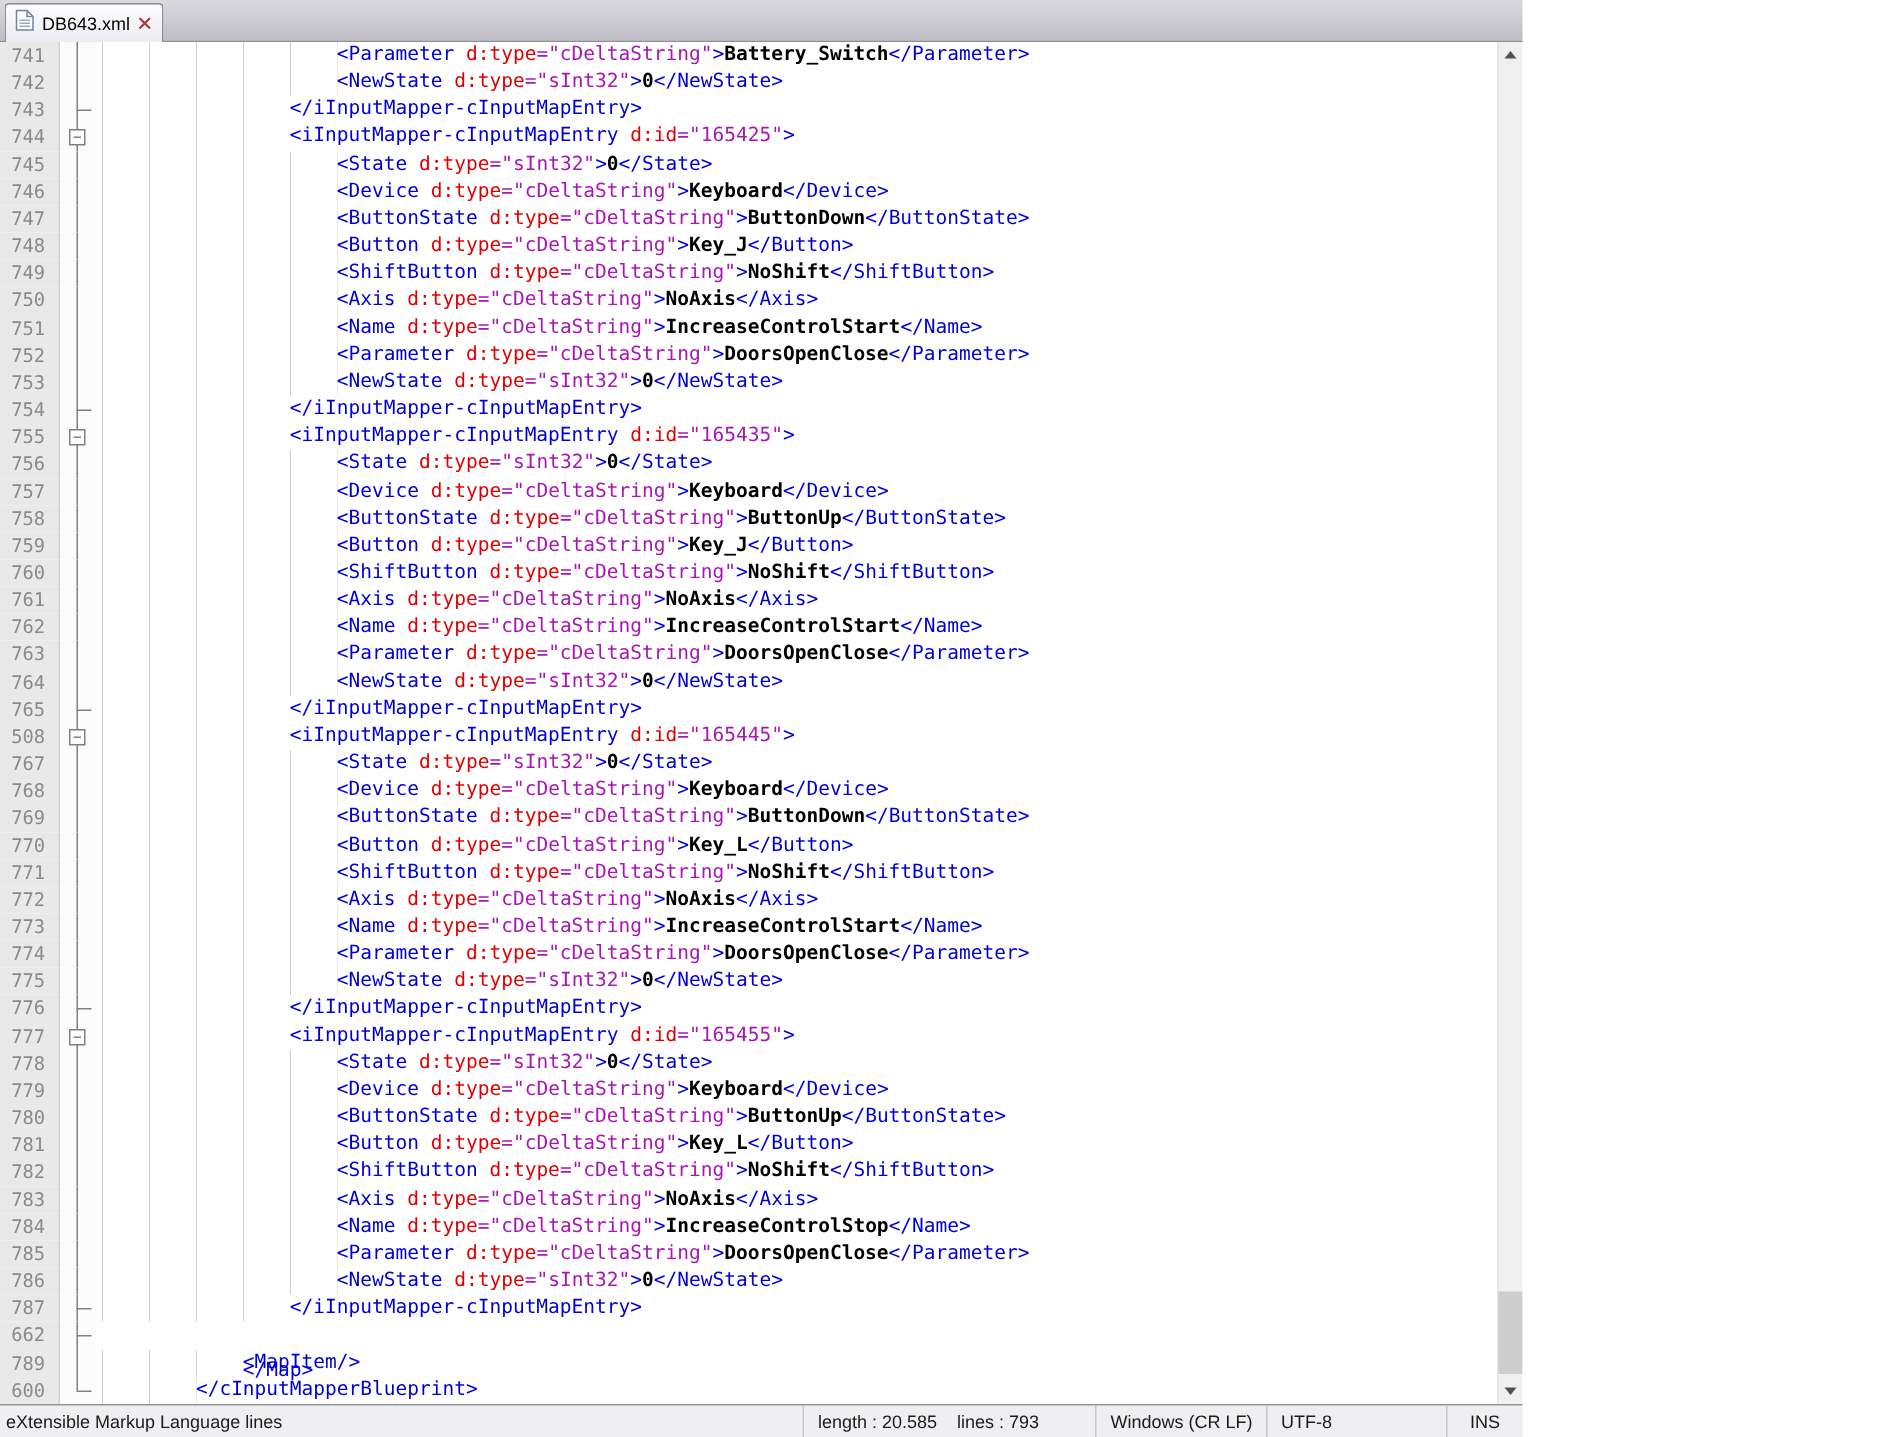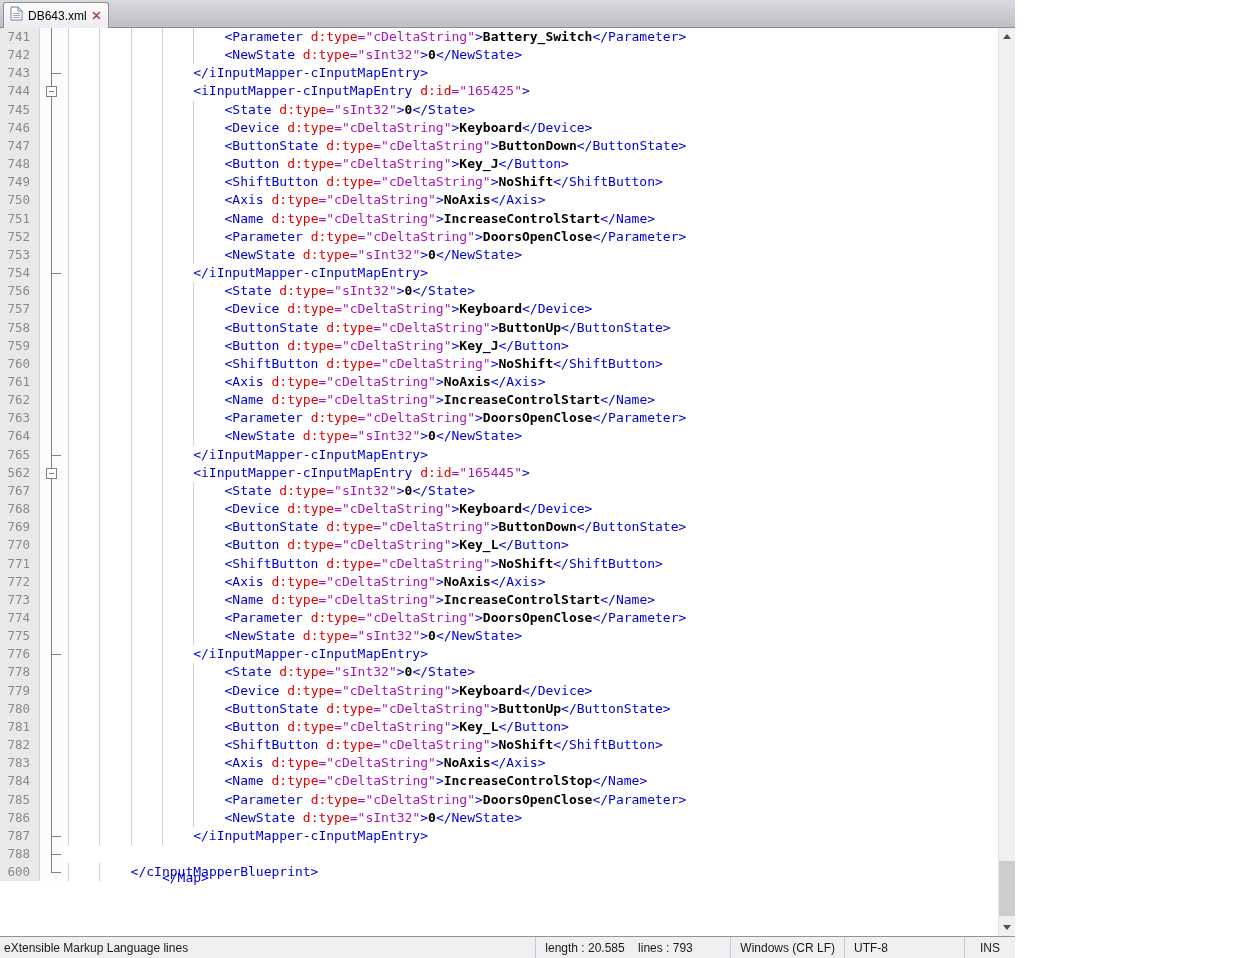--- a/index.html
+++ b/index.html
@@ -84,52 +84,55 @@
         <div class="line"><div class="ln">745</div><div class="fold body"></div><div class="code" style="padding-left: calc(20ch + 4px);"><span class="guides" style="width: 20ch;"></span><span class="tok t">&lt;State </span><span class="tok a">d:type</span><span class="tok s">="sInt32"</span><span class="tok t">&gt;</span><span class="tok c">0</span><span class="tok t">&lt;/State&gt;</span></div></div>
         <div class="line"><div class="ln">746</div><div class="fold body"></div><div class="code" style="padding-left: calc(20ch + 4px);"><span class="guides" style="width: 20ch;"></span><span class="tok t">&lt;Device </span><span class="tok a">d:type</span><span class="tok s">="cDeltaString"</span><span class="tok t">&gt;</span><span class="tok c">Keyboard</span><span class="tok t">&lt;/Device&gt;</span></div></div>
         <div class="line"><div class="ln">747</div><div class="fold body"></div><div class="code" style="padding-left: calc(20ch + 4px);"><span class="guides" style="width: 20ch;"></span><span class="tok t">&lt;ButtonState </span><span class="tok a">d:type</span><span class="tok s">="cDeltaString"</span><span class="tok t">&gt;</span><span class="tok c">ButtonDown</span><span class="tok t">&lt;/ButtonState&gt;</span></div></div>
         <div class="line"><div class="ln">748</div><div class="fold body"></div><div class="code" style="padding-left: calc(20ch + 4px);"><span class="guides" style="width: 20ch;"></span><span class="tok t">&lt;Button </span><span class="tok a">d:type</span><span class="tok s">="cDeltaString"</span><span class="tok t">&gt;</span><span class="tok c">Key_J</span><span class="tok t">&lt;/Button&gt;</span></div></div>
         <div class="line"><div class="ln">749</div><div class="fold body"></div><div class="code" style="padding-left: calc(20ch + 4px);"><span class="guides" style="width: 20ch;"></span><span class="tok t">&lt;ShiftButton </span><span class="tok a">d:type</span><span class="tok s">="cDeltaString"</span><span class="tok t">&gt;</span><span class="tok c">NoShift</span><span class="tok t">&lt;/ShiftButton&gt;</span></div></div>
         <div class="line"><div class="ln">750</div><div class="fold body"></div><div class="code" style="padding-left: calc(20ch + 4px);"><span class="guides" style="width: 20ch;"></span><span class="tok t">&lt;Axis </span><span class="tok a">d:type</span><span class="tok s">="cDeltaString"</span><span class="tok t">&gt;</span><span class="tok c">NoAxis</span><span class="tok t">&lt;/Axis&gt;</span></div></div>
         <div class="line"><div class="ln">751</div><div class="fold body"></div><div class="code" style="padding-left: calc(20ch + 4px);"><span class="guides" style="width: 20ch;"></span><span class="tok t">&lt;Name </span><span class="tok a">d:type</span><span class="tok s">="cDeltaString"</span><span class="tok t">&gt;</span><span class="tok c">IncreaseControlStart</span><span class="tok t">&lt;/Name&gt;</span></div></div>
         <div class="line"><div class="ln">752</div><div class="fold body"></div><div class="code" style="padding-left: calc(20ch + 4px);"><span class="guides" style="width: 20ch;"></span><span class="tok t">&lt;Parameter </span><span class="tok a">d:type</span><span class="tok s">="cDeltaString"</span><span class="tok t">&gt;</span><span class="tok c">DoorsOpenClose</span><span class="tok t">&lt;/Parameter&gt;</span></div></div>
         <div class="line"><div class="ln">753</div><div class="fold body"></div><div class="code" style="padding-left: calc(20ch + 4px);"><span class="guides" style="width: 20ch;"></span><span class="tok t">&lt;NewState </span><span class="tok a">d:type</span><span class="tok s">="sInt32"</span><span class="tok t">&gt;</span><span class="tok c">0</span><span class="tok t">&lt;/NewState&gt;</span></div></div>
         <div class="line"><div class="ln">754</div><div class="fold end"></div><div class="code" style="padding-left: calc(16ch + 4px);"><span class="guides" style="width: 16ch;"></span><span class="tok t">&lt;/iInputMapper-cInputMapEntry&gt;</span></div></div>
+        <div class="line"><div class="ln">755</div><div class="fold start"><div class="foldbox"></div></div><div class="code" style="padding-left: calc(16ch + 4px);"><span class="guides" style="width: 16ch;"></span><span class="tok t">&lt;iInputMapper-cInputMapEntry </span><span class="tok a">d:id</span><span class="tok s">="165435"</span><span class="tok t">&gt;</span></div></div>
         <div class="line"><div class="ln">756</div><div class="fold body"></div><div class="code" style="padding-left: calc(20ch + 4px);"><span class="guides" style="width: 20ch;"></span><span class="tok t">&lt;State </span><span class="tok a">d:type</span><span class="tok s">="sInt32"</span><span class="tok t">&gt;</span><span class="tok c">0</span><span class="tok t">&lt;/State&gt;</span></div></div>
         <div class="line"><div class="ln">757</div><div class="fold body"></div><div class="code" style="padding-left: calc(20ch + 4px);"><span class="guides" style="width: 20ch;"></span><span class="tok t">&lt;Device </span><span class="tok a">d:type</span><span class="tok s">="cDeltaString"</span><span class="tok t">&gt;</span><span class="tok c">Keyboard</span><span class="tok t">&lt;/Device&gt;</span></div></div>
         <div class="line"><div class="ln">758</div><div class="fold body"></div><div class="code" style="padding-left: calc(20ch + 4px);"><span class="guides" style="width: 20ch;"></span><span class="tok t">&lt;ButtonState </span><span class="tok a">d:type</span><span class="tok s">="cDeltaString"</span><span class="tok t">&gt;</span><span class="tok c">ButtonUp</span><span class="tok t">&lt;/ButtonState&gt;</span></div></div>
         <div class="line"><div class="ln">759</div><div class="fold body"></div><div class="code" style="padding-left: calc(20ch + 4px);"><span class="guides" style="width: 20ch;"></span><span class="tok t">&lt;Button </span><span class="tok a">d:type</span><span class="tok s">="cDeltaString"</span><span class="tok t">&gt;</span><span class="tok c">Key_J</span><span class="tok t">&lt;/Button&gt;</span></div></div>
         <div class="line"><div class="ln">760</div><div class="fold body"></div><div class="code" style="padding-left: calc(20ch + 4px);"><span class="guides" style="width: 20ch;"></span><span class="tok t">&lt;ShiftButton </span><span class="tok a">d:type</span><span class="tok s">="cDeltaString"</span><span class="tok t">&gt;</span><span class="tok c">NoShift</span><span class="tok t">&lt;/ShiftButton&gt;</span></div></div>
         <div class="line"><div class="ln">761</div><div class="fold body"></div><div class="code" style="padding-left: calc(20ch + 4px);"><span class="guides" style="width: 20ch;"></span><span class="tok t">&lt;Axis </span><span class="tok a">d:type</span><span class="tok s">="cDeltaString"</span><span class="tok t">&gt;</span><span class="tok c">NoAxis</span><span class="tok t">&lt;/Axis&gt;</span></div></div>
         <div class="line"><div class="ln">762</div><div class="fold body"></div><div class="code" style="padding-left: calc(20ch + 4px);"><span class="guides" style="width: 20ch;"></span><span class="tok t">&lt;Name </span><span class="tok a">d:type</span><span class="tok s">="cDeltaString"</span><span class="tok t">&gt;</span><span class="tok c">IncreaseControlStart</span><span class="tok t">&lt;/Name&gt;</span></div></div>
         <div class="line"><div class="ln">763</div><div class="fold body"></div><div class="code" style="padding-left: calc(20ch + 4px);"><span class="guides" style="width: 20ch;"></span><span class="tok t">&lt;Parameter </span><span class="tok a">d:type</span><span class="tok s">="cDeltaString"</span><span class="tok t">&gt;</span><span class="tok c">DoorsOpenClose</span><span class="tok t">&lt;/Parameter&gt;</span></div></div>
         <div class="line"><div class="ln">764</div><div class="fold body"></div><div class="code" style="padding-left: calc(20ch + 4px);"><span class="guides" style="width: 20ch;"></span><span class="tok t">&lt;NewState </span><span class="tok a">d:type</span><span class="tok s">="sInt32"</span><span class="tok t">&gt;</span><span class="tok c">0</span><span class="tok t">&lt;/NewState&gt;</span></div></div>
         <div class="line"><div class="ln">765</div><div class="fold end"></div><div class="code" style="padding-left: calc(16ch + 4px);"><span class="guides" style="width: 16ch;"></span><span class="tok t">&lt;/iInputMapper-cInputMapEntry&gt;</span></div></div>
-        <div class="line"><div class="ln">562</div><div class="fold start"><div class="foldbox"></div></div><div class="code" style="padding-left: calc(16ch + 4px);"><span class="guides" style="width: 16ch;"></span><span class="tok t">&lt;iInputMapper-cInputMapEntry </span><span class="tok a">d:id</span><span class="tok s">="165445"</span><span class="tok t">&gt;</span></div></div>
+        <div class="line"><div class="ln">508</div><div class="fold start"><div class="foldbox"></div></div><div class="code" style="padding-left: calc(16ch + 4px);"><span class="guides" style="width: 16ch;"></span><span class="tok t">&lt;iInputMapper-cInputMapEntry </span><span class="tok a">d:id</span><span class="tok s">="165445"</span><span class="tok t">&gt;</span></div></div>
         <div class="line"><div class="ln">767</div><div class="fold body"></div><div class="code" style="padding-left: calc(20ch + 4px);"><span class="guides" style="width: 20ch;"></span><span class="tok t">&lt;State </span><span class="tok a">d:type</span><span class="tok s">="sInt32"</span><span class="tok t">&gt;</span><span class="tok c">0</span><span class="tok t">&lt;/State&gt;</span></div></div>
         <div class="line"><div class="ln">768</div><div class="fold body"></div><div class="code" style="padding-left: calc(20ch + 4px);"><span class="guides" style="width: 20ch;"></span><span class="tok t">&lt;Device </span><span class="tok a">d:type</span><span class="tok s">="cDeltaString"</span><span class="tok t">&gt;</span><span class="tok c">Keyboard</span><span class="tok t">&lt;/Device&gt;</span></div></div>
         <div class="line"><div class="ln">769</div><div class="fold body"></div><div class="code" style="padding-left: calc(20ch + 4px);"><span class="guides" style="width: 20ch;"></span><span class="tok t">&lt;ButtonState </span><span class="tok a">d:type</span><span class="tok s">="cDeltaString"</span><span class="tok t">&gt;</span><span class="tok c">ButtonDown</span><span class="tok t">&lt;/ButtonState&gt;</span></div></div>
         <div class="line"><div class="ln">770</div><div class="fold body"></div><div class="code" style="padding-left: calc(20ch + 4px);"><span class="guides" style="width: 20ch;"></span><span class="tok t">&lt;Button </span><span class="tok a">d:type</span><span class="tok s">="cDeltaString"</span><span class="tok t">&gt;</span><span class="tok c">Key_L</span><span class="tok t">&lt;/Button&gt;</span></div></div>
         <div class="line"><div class="ln">771</div><div class="fold body"></div><div class="code" style="padding-left: calc(20ch + 4px);"><span class="guides" style="width: 20ch;"></span><span class="tok t">&lt;ShiftButton </span><span class="tok a">d:type</span><span class="tok s">="cDeltaString"</span><span class="tok t">&gt;</span><span class="tok c">NoShift</span><span class="tok t">&lt;/ShiftButton&gt;</span></div></div>
         <div class="line"><div class="ln">772</div><div class="fold body"></div><div class="code" style="padding-left: calc(20ch + 4px);"><span class="guides" style="width: 20ch;"></span><span class="tok t">&lt;Axis </span><span class="tok a">d:type</span><span class="tok s">="cDeltaString"</span><span class="tok t">&gt;</span><span class="tok c">NoAxis</span><span class="tok t">&lt;/Axis&gt;</span></div></div>
         <div class="line"><div class="ln">773</div><div class="fold body"></div><div class="code" style="padding-left: calc(20ch + 4px);"><span class="guides" style="width: 20ch;"></span><span class="tok t">&lt;Name </span><span class="tok a">d:type</span><span class="tok s">="cDeltaString"</span><span class="tok t">&gt;</span><span class="tok c">IncreaseControlStart</span><span class="tok t">&lt;/Name&gt;</span></div></div>
         <div class="line"><div class="ln">774</div><div class="fold body"></div><div class="code" style="padding-left: calc(20ch + 4px);"><span class="guides" style="width: 20ch;"></span><span class="tok t">&lt;Parameter </span><span class="tok a">d:type</span><span class="tok s">="cDeltaString"</span><span class="tok t">&gt;</span><span class="tok c">DoorsOpenClose</span><span class="tok t">&lt;/Parameter&gt;</span></div></div>
         <div class="line"><div class="ln">775</div><div class="fold body"></div><div class="code" style="padding-left: calc(20ch + 4px);"><span class="guides" style="width: 20ch;"></span><span class="tok t">&lt;NewState </span><span class="tok a">d:type</span><span class="tok s">="sInt32"</span><span class="tok t">&gt;</span><span class="tok c">0</span><span class="tok t">&lt;/NewState&gt;</span></div></div>
         <div class="line"><div class="ln">776</div><div class="fold end"></div><div class="code" style="padding-left: calc(16ch + 4px);"><span class="guides" style="width: 16ch;"></span><span class="tok t">&lt;/iInputMapper-cInputMapEntry&gt;</span></div></div>
+        <div class="line"><div class="ln">777</div><div class="fold start"><div class="foldbox"></div></div><div class="code" style="padding-left: calc(16ch + 4px);"><span class="guides" style="width: 16ch;"></span><span class="tok t">&lt;iInputMapper-cInputMapEntry </span><span class="tok a">d:id</span><span class="tok s">="165455"</span><span class="tok t">&gt;</span></div></div>
         <div class="line"><div class="ln">778</div><div class="fold body"></div><div class="code" style="padding-left: calc(20ch + 4px);"><span class="guides" style="width: 20ch;"></span><span class="tok t">&lt;State </span><span class="tok a">d:type</span><span class="tok s">="sInt32"</span><span class="tok t">&gt;</span><span class="tok c">0</span><span class="tok t">&lt;/State&gt;</span></div></div>
         <div class="line"><div class="ln">779</div><div class="fold body"></div><div class="code" style="padding-left: calc(20ch + 4px);"><span class="guides" style="width: 20ch;"></span><span class="tok t">&lt;Device </span><span class="tok a">d:type</span><span class="tok s">="cDeltaString"</span><span class="tok t">&gt;</span><span class="tok c">Keyboard</span><span class="tok t">&lt;/Device&gt;</span></div></div>
         <div class="line"><div class="ln">780</div><div class="fold body"></div><div class="code" style="padding-left: calc(20ch + 4px);"><span class="guides" style="width: 20ch;"></span><span class="tok t">&lt;ButtonState </span><span class="tok a">d:type</span><span class="tok s">="cDeltaString"</span><span class="tok t">&gt;</span><span class="tok c">ButtonUp</span><span class="tok t">&lt;/ButtonState&gt;</span></div></div>
         <div class="line"><div class="ln">781</div><div class="fold body"></div><div class="code" style="padding-left: calc(20ch + 4px);"><span class="guides" style="width: 20ch;"></span><span class="tok t">&lt;Button </span><span class="tok a">d:type</span><span class="tok s">="cDeltaString"</span><span class="tok t">&gt;</span><span class="tok c">Key_L</span><span class="tok t">&lt;/Button&gt;</span></div></div>
         <div class="line"><div class="ln">782</div><div class="fold body"></div><div class="code" style="padding-left: calc(20ch + 4px);"><span class="guides" style="width: 20ch;"></span><span class="tok t">&lt;ShiftButton </span><span class="tok a">d:type</span><span class="tok s">="cDeltaString"</span><span class="tok t">&gt;</span><span class="tok c">NoShift</span><span class="tok t">&lt;/ShiftButton&gt;</span></div></div>
         <div class="line"><div class="ln">783</div><div class="fold body"></div><div class="code" style="padding-left: calc(20ch + 4px);"><span class="guides" style="width: 20ch;"></span><span class="tok t">&lt;Axis </span><span class="tok a">d:type</span><span class="tok s">="cDeltaString"</span><span class="tok t">&gt;</span><span class="tok c">NoAxis</span><span class="tok t">&lt;/Axis&gt;</span></div></div>
         <div class="line"><div class="ln">784</div><div class="fold body"></div><div class="code" style="padding-left: calc(20ch + 4px);"><span class="guides" style="width: 20ch;"></span><span class="tok t">&lt;Name </span><span class="tok a">d:type</span><span class="tok s">="cDeltaString"</span><span class="tok t">&gt;</span><span class="tok c">IncreaseControlStop</span><span class="tok t">&lt;/Name&gt;</span></div></div>
         <div class="line"><div class="ln">785</div><div class="fold body"></div><div class="code" style="padding-left: calc(20ch + 4px);"><span class="guides" style="width: 20ch;"></span><span class="tok t">&lt;Parameter </span><span class="tok a">d:type</span><span class="tok s">="cDeltaString"</span><span class="tok t">&gt;</span><span class="tok c">DoorsOpenClose</span><span class="tok t">&lt;/Parameter&gt;</span></div></div>
         <div class="line"><div class="ln">786</div><div class="fold body"></div><div class="code" style="padding-left: calc(20ch + 4px);"><span class="guides" style="width: 20ch;"></span><span class="tok t">&lt;NewState </span><span class="tok a">d:type</span><span class="tok s">="sInt32"</span><span class="tok t">&gt;</span><span class="tok c">0</span><span class="tok t">&lt;/NewState&gt;</span></div></div>
         <div class="line"><div class="ln">787</div><div class="fold end"></div><div class="code" style="padding-left: calc(16ch + 4px);"><span class="guides" style="width: 16ch;"></span><span class="tok t">&lt;/iInputMapper-cInputMapEntry&gt;</span></div></div>
-        <div class="line"><div class="ln">788</div><div class="fold end"></div><div class="code" style="padding-left: calc(12ch + 4px); margin-top: 24px;"><span class="guides" style="width: 12ch;"></span><span class="tok t">&lt;/Map&gt;</span></div></div>
+        <div class="line"><div class="ln">662</div><div class="fold end"></div><div class="code" style="padding-left: calc(12ch + 4px); margin-top: 24px;"><span class="guides" style="width: 12ch;"></span><span class="tok t">&lt;/Map&gt;</span></div></div>
+        <div class="line"><div class="ln">789</div><div class="fold body"></div><div class="code" style="padding-left: calc(12ch + 4px);"><span class="guides" style="width: 12ch;"></span><span class="tok t">&lt;MapItem/&gt;</span></div></div>
         <div class="line"><div class="ln">600</div><div class="fold endlast"></div><div class="code" style="padding-left: calc(8ch + 4px);"><span class="guides" style="width: 8ch;"></span><span class="tok t">&lt;/cInputMapperBlueprint&gt;</span></div></div>
       </div>
     <div class="vscroll">
       <div class="sbtn">
           <span class="arr up"></span>
         </div>
       <div class="track">
         <div class="thumb"></div>
       </div>
       <div class="sbtn">

